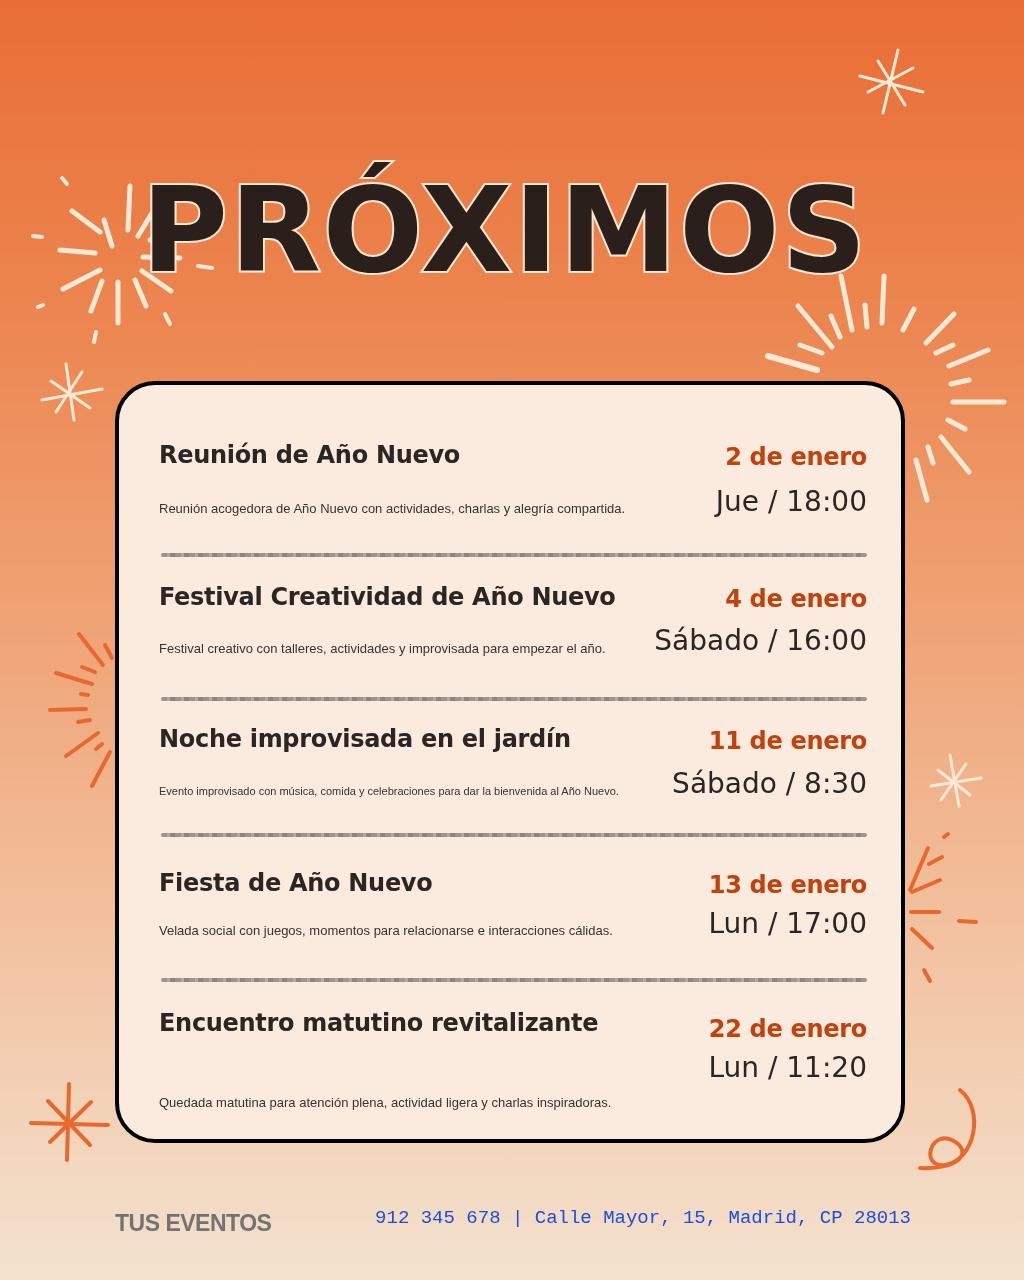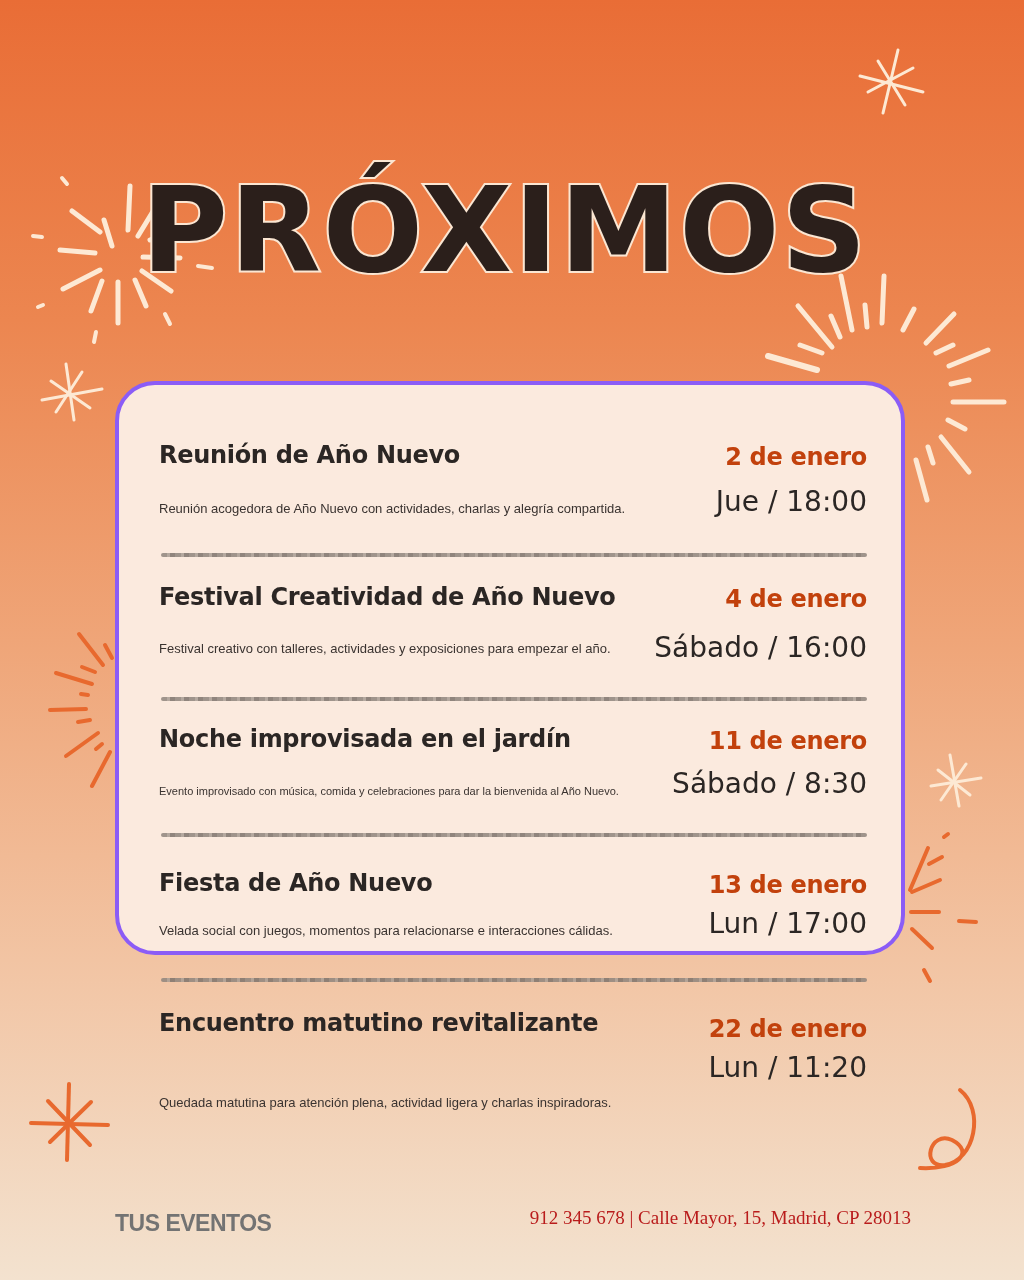--- a/index.html
+++ b/index.html
@@ -10,22 +10,22 @@
     }
     .deco { position: absolute; left: 0; top: 0; width: 1024px; height: 1280px; pointer-events: none; }
     .title {
       position: absolute; left: 0; top: 92px; width: 1010px; text-align: center;
       font-family: "DejaVu Sans", sans-serif; font-weight: 900; font-size: 118px;
       letter-spacing: 2px; color: #2b1f1b;
       -webkit-text-stroke: 4px #fbe6d2; paint-order: stroke fill;
       line-height: 1;
     }
     .card {
-      position: absolute; left: 115px; top: 381px; width: 790px; height: 574px;
-      background: #fbeade; border: 4px solid #8b5cf6; border-radius: 40px; box-sizing: border-box; padding-left: 47px;
+      position: absolute; left: 115px; top: 381px; width: 790px; height: 762px;
+      background: #fbeade; border: 4px solid #000000; border-radius: 40px; box-sizing: border-box; padding-left: 47px;
     }
     .event { position: absolute; left: 40px; width: 708px; }
     .ev-name {
       position: absolute; left: 0; top: 0; font-family: "DejaVu Sans", sans-serif;
       font-weight: 700; font-size: 24px; color: #2b2624; letter-spacing: -0.3px; white-space: nowrap;
     }
     .ev-desc {
       position: absolute; left: 0; font-family: "Liberation Sans", sans-serif;
       font-size: 13px; color: #3a3330; white-space: nowrap;
     }
@@ -40,22 +40,22 @@
     .divider {
       position: absolute; left: 42px; width: 706px; height: 4px;
       background: repeating-linear-gradient(90deg, #8f857d 0 6px, #a89d94 6px 9px, #7d736c 9px 14px);
       border-radius: 2px; opacity: 0.85;
     }
     .footer-brand {
       position: absolute; left: 115px; top: 1210px; font-family: "Liberation Sans", sans-serif;
       font-weight: 700; font-size: 23px; color: #737373; letter-spacing: -0.5px;
     }
     .footer-contact {
-      position: absolute; right: 113px; top: 1207px; font-family: Liberation Serif, serif;
-      font-size: 19px; color: #b91c1c;
+      position: absolute; right: 113px; top: 1207px; font-family: Liberation Mono, monospace;
+      font-size: 19px; color: #1d4ed8;
     }
   </style>
 </head>
 <body>
 
 <svg class="deco" viewBox="0 0 1024 1280" xmlns="http://www.w3.org/2000/svg">
 
   <g stroke="#fde9d4" stroke-linecap="round" fill="none">
     <line x1="104" y1="220" x2="112" y2="246" stroke-width="5"></line>
     <line x1="130" y1="186" x2="128" y2="230" stroke-width="5"></line>
@@ -161,23 +161,23 @@
   <div class="event" style="top:56px;">
     <div class="ev-name">Reunión de Año Nuevo</div>
     <div class="ev-desc" style="top:60px;">Reunión acogedora de Año Nuevo con actividades, charlas y alegría compartida.</div>
     <div class="ev-date">2 de enero</div>
     <div class="ev-time" style="top:44px;">Jue / 18:00</div>
   </div>
   <div class="divider" style="top:168px;"></div>
 
   <div class="event" style="top:198px;">
     <div class="ev-name">Festival Creatividad de Año Nuevo</div>
-    <div class="ev-desc" style="top:58px;">Festival creativo con talleres, actividades y exposiciones para empezar el año.</div>
+    <div class="ev-desc" style="top:58px;">Festival creativo con talleres, actividades y improvisada para empezar el año.</div>
     <div class="ev-date">4 de enero</div>
-    <div class="ev-time" style="top:48px;margin-left:39px;">Sábado / 16:00</div>
+    <div class="ev-time" style="top:41px;margin-left:39px;">Sábado / 16:00</div>
   </div>
   <div class="divider" style="top:312px;"></div>
 
   <div class="event" style="top:340px;">
     <div class="ev-name">Noche improvisada en el jardín</div>
     <div class="ev-desc" style="top:60px; font-size:11px;text-align:center;">Evento improvisado con música, comida y celebraciones para dar la bienvenida al Año Nuevo.</div>
     <div class="ev-date">11 de enero</div>
     <div class="ev-time" style="top:42px;">Sábado / 8:30</div>
   </div>
   <div class="divider" style="top:448px;"></div>

